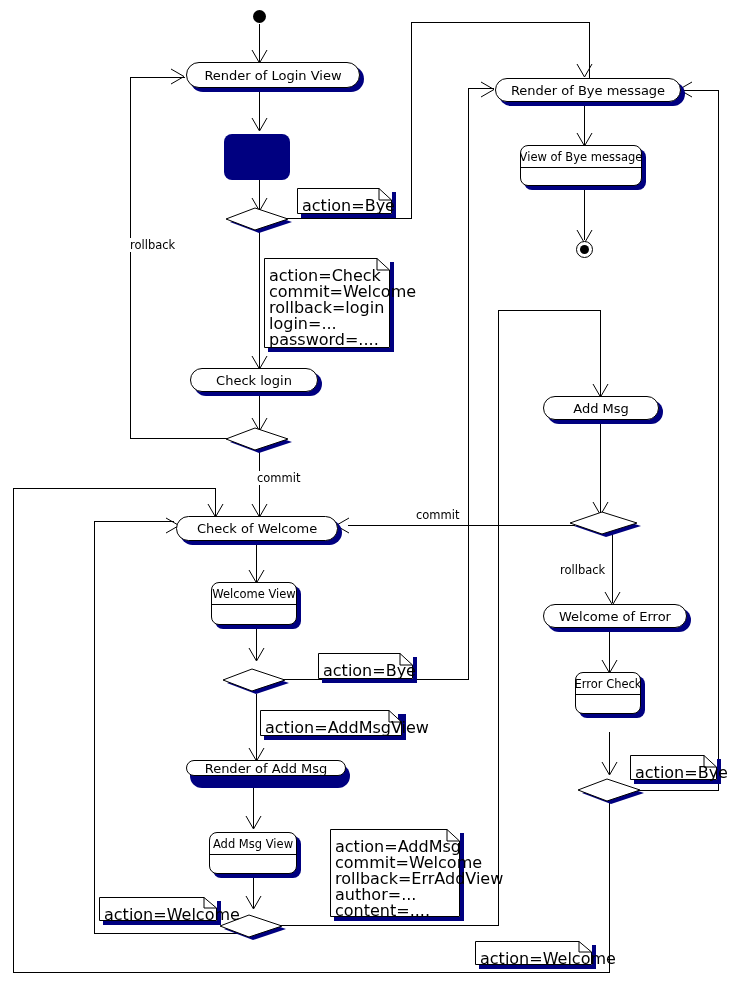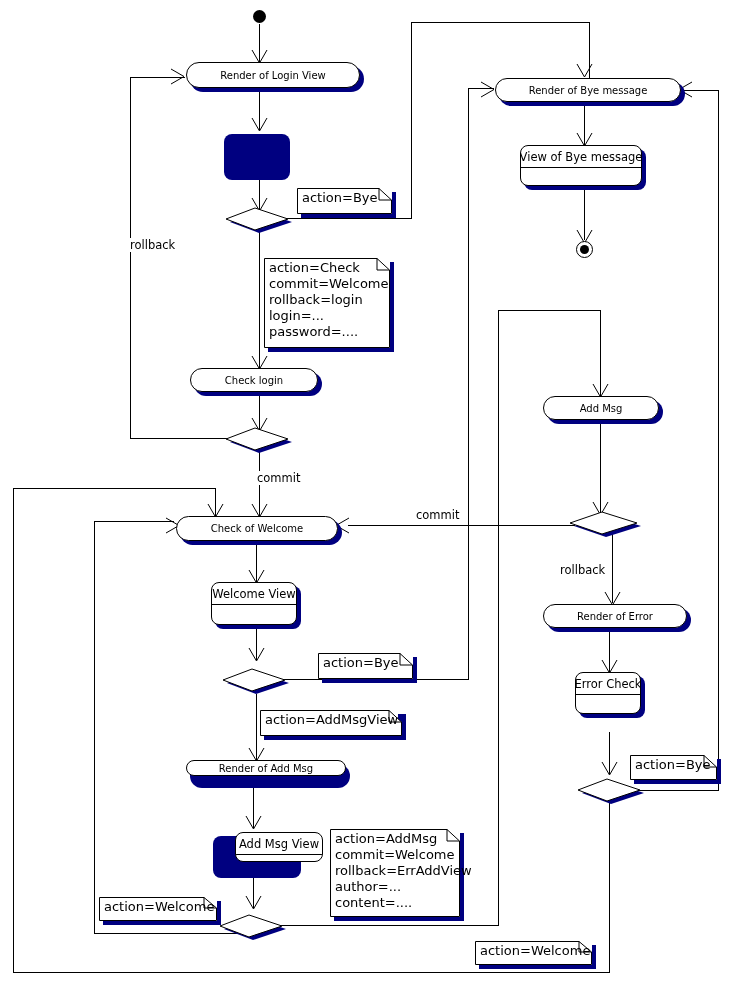--- a/index.html
+++ b/index.html
@@ -3,42 +3,42 @@
 <meta charset="utf-8">
 <style>
   html,body{margin:0;padding:0;background:#ffffff;}
   body{font-family:"DejaVu Sans","Liberation Sans",sans-serif;}
   #canvas{position:relative;width:733px;height:987px;background:#ffffff;overflow:hidden;}
 
   
   .act{position:absolute;box-sizing:border-box;border:1px solid #000000;
        border-radius:14px;background:#ffffff;
        display:flex;align-items:center;justify-content:center;
-       font-size:10px;color:#000000;white-space:nowrap;z-index:3;}
+       font-size:13px;color:#000000;white-space:nowrap;z-index:3;}
   .act-sh{position:absolute;border-radius:14px;background:#000080;z-index:2;}
 
   
   .obj{position:absolute;box-sizing:border-box;border:1px solid #000000;
        border-radius:8px;background:#ffffff;z-index:3;overflow:hidden;}
   .obj-sh{position:absolute;border-radius:8px;background:#000080;z-index:2;}
   .obj-t{position:absolute;left:0;right:0;top:0;height:21px;
          border-bottom:1px solid #000000;
          display:flex;align-items:center;justify-content:center;
          font-size:11.5px;color:#000000;white-space:nowrap;}
 
   
   .dec{position:absolute;z-index:3;}
   .dec svg{display:block;overflow:visible;}
 
   
   .note{position:absolute;box-sizing:border-box;background:#ffffff;z-index:4;}
   .note-sh{position:absolute;background:#000080;z-index:3;}
   .note svg{position:absolute;left:0;top:0;overflow:visible;}
-  .note-txt{position:absolute;left:5px;top:2px;right:2px;
-            font-size:13px;line-height:16px;color:#000000;white-space:pre;}
+  .note-txt{position:absolute;left:5px;top:10px;right:2px;
+            font-size:16px;line-height:16px;color:#000000;white-space:pre;}
 
   
   .hl{position:absolute;height:0;border-top:1px solid #000000;z-index:1;}
   .vl{position:absolute;width:0;border-left:1px solid #000000;z-index:1;}
 
   
   .ah{position:absolute;z-index:2;}
   .ah svg{display:block;overflow:visible;}
 
   
@@ -301,21 +301,21 @@
     <svg width="70" height="32">
       <polygon points="4,14 33,25 66,14 33,3" fill="#000080" stroke="none"></polygon>
       <polygon points="0,11 29,22 62,11 29,0" fill="#ffffff" stroke="#000000" stroke-width="1"></polygon>
     </svg>
   </div>
 
   <div class="act-sh" style="left:190px;top:764px;width:160px;height:24px;"></div>
   <div class="act" style="left:186px;top:760px;width:160px;height:16px;">Render of Add Msg</div>
 
   <div class="obj-sh" style="left:213px;top:836px;width:88px;height:42px;"></div>
-  <div class="obj" style="left:209px;top:832px;width:88px;height:30px;margin-left:26px;">
+  <div class="obj" style="left:209px;top:832px;width:88px;height:42px;">
     <div class="obj-t">Add Msg View</div>
   </div>
 
   <div class="dec" style="left:220px;top:915px;">
     <svg width="70" height="32">
       <polygon points="4,14 33,25 66,14 33,3" fill="#000080" stroke="none"></polygon>
       <polygon points="0,11 29,22 62,11 29,0" fill="#ffffff" stroke="#000000" stroke-width="1"></polygon>
     </svg>
   </div>
 
@@ -323,21 +323,21 @@
   <div class="act" style="left:543px;top:396px;width:116px;height:24px;">Add Msg</div>
 
   <div class="dec" style="left:570px;top:512px;">
     <svg width="75" height="32">
       <polygon points="4,14 36,25 71,14 36,3" fill="#000080" stroke="none"></polygon>
       <polygon points="0,11 32,22 67,11 32,0" fill="#ffffff" stroke="#000000" stroke-width="1"></polygon>
     </svg>
   </div>
 
   <div class="act-sh" style="left:547px;top:608px;width:144px;height:24px;"></div>
-  <div class="act" style="left:543px;top:604px;width:144px;height:24px;">Render of Error</div>
+  <div class="act" style="left:543px;top:604px;width:144px;height:24px;">Welcome of Error</div>
 
   <div class="obj-sh" style="left:579px;top:676px;width:66px;height:42px;"></div>
   <div class="obj" style="left:575px;top:672px;width:66px;height:42px;">
     <div class="obj-t">Error Check</div>
   </div>
 
   <div class="dec" style="left:578px;top:779px;">
     <svg width="70" height="32">
       <polygon points="4,14 33,25 66,14 33,3" fill="#000080" stroke="none"></polygon>
       <polygon points="0,11 29,22 62,11 29,0" fill="#ffffff" stroke="#000000" stroke-width="1"></polygon>

